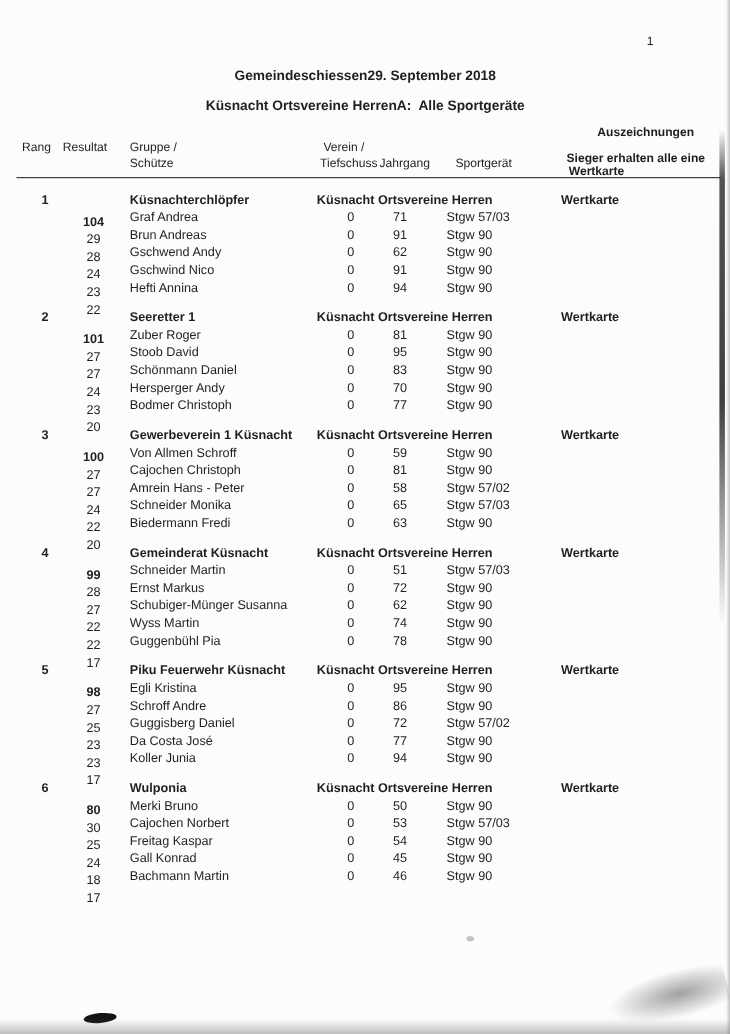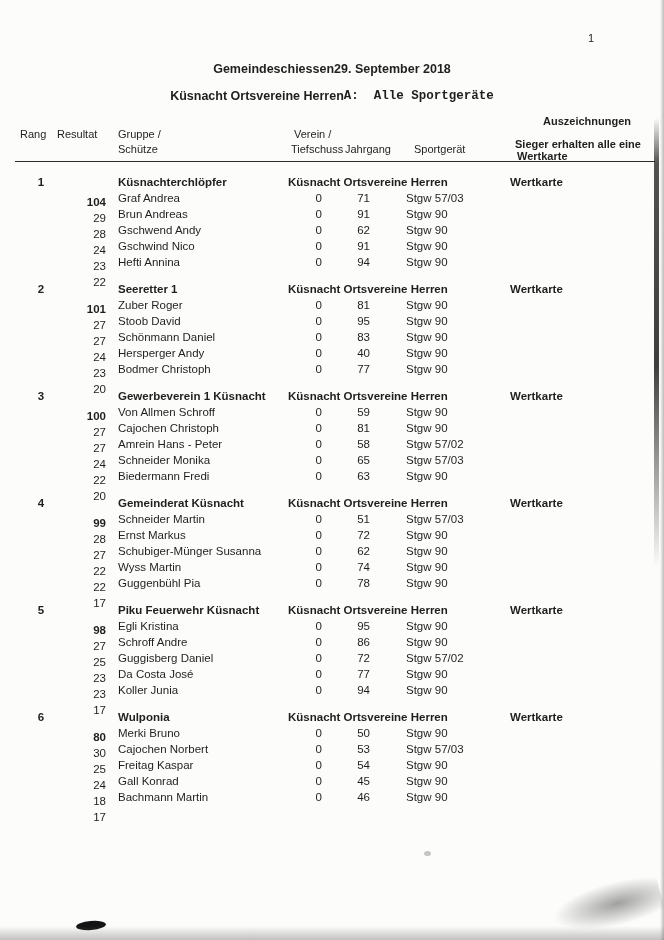--- a/index.html
+++ b/index.html
@@ -8,41 +8,41 @@
     background:#fcfcfa;color:#1f1f1f;overflow:hidden;
     font-family:"Liberation Sans","DejaVu Sans",sans-serif;
   }
   .title{position:absolute;top:28px;left:0;width:100%;margin:0;
     text-align:center;font-size:17px;font-weight:700;letter-spacing:.3px;}
   .pagenum{position:absolute;top:32px;left:588px;font-size:11px;}
   .subtitle{position:absolute;left:0;width:100%;display:flex;justify-content:center;
     font-weight:700;font-size:12.5px;}
   .sub1{top:62px;}
   .sub2{top:89px;}
-  .pre{white-space:pre;font-family:Liberation Mono, monospace;}
+  .pre{white-space:pre;}
   .header-block{position:absolute;top:112px;left:0;width:601px;height:52px;font-size:11px;}
   .hl{position:absolute;white-space:nowrap;}
   .h-ausz{left:543px;top:3px;font-weight:700;}
   .h-rang{left:20px;top:16px;}
   .h-resultat{left:57px;top:16px;}
   .h-gruppe{left:118px;top:16px;}
   .h-verein{left:294px;top:16px;}
   .h-schuetze{left:118px;top:31px;}
   .h-tief{left:291px;top:31px;}
   .h-jahr{left:345px;top:31px;}
   .h-sport{left:414px;top:31px;}
   .h-sieger{left:515px;top:26px;font-weight:700;}
   .h-wert{left:517px;top:38px;font-weight:700;}
   .hline{position:absolute;top:161px;left:15px;width:640px;border-top:1.3px solid #2b2b2b;}
   .groups{position:absolute;top:174px;left:0;width:664px;}
   .group-block{margin-bottom:11px;}
   .row{display:flex;align-items:center;height:16px;font-size:11.5px;padding-left:18px;}
   .cell{display:block;flex:none;white-space:nowrap;overflow:visible;}
   .c-rang{width:46px;text-align:center;}
-  .c-result{width:42px;text-align:right;margin-top:40px;}
+  .c-result{width:42px;text-align:center;margin-top:40px;}
   .c-name{width:170px;padding-left:12px;}
   .c-tief{width:34px;text-align:right;}
   .c-jahr{width:48px;text-align:right;}
   .c-sport{width:96px;padding-left:36px;}
   .c-verein{width:214px;}
   .c-ausz{flex:1 1 auto;padding-left:8px;font-weight:700;}
   .b{font-weight:700;}
   
   .art{position:absolute;pointer-events:none;}
   .art-right-band{left:654px;top:118px;width:5px;height:450px;border-radius:2px;
@@ -169,21 +169,21 @@
           <span class="cell c-name">Schönmann Daniel</span>
           <span class="cell c-tief">0</span>
           <span class="cell c-jahr">83</span>
           <span class="cell c-sport">Stgw 90</span>
         </div>
         <div class="row member-row">
           <span class="cell c-rang"></span>
           <span class="cell c-result">23</span>
           <span class="cell c-name">Hersperger Andy</span>
           <span class="cell c-tief">0</span>
-          <span class="cell c-jahr">40</span>
+          <span class="cell c-jahr">70</span>
           <span class="cell c-sport">Stgw 90</span>
         </div>
         <div class="row member-row">
           <span class="cell c-rang"></span>
           <span class="cell c-result">20</span>
           <span class="cell c-name">Bodmer Christoph</span>
           <span class="cell c-tief">0</span>
           <span class="cell c-jahr">77</span>
           <span class="cell c-sport">Stgw 90</span>
         </div>

